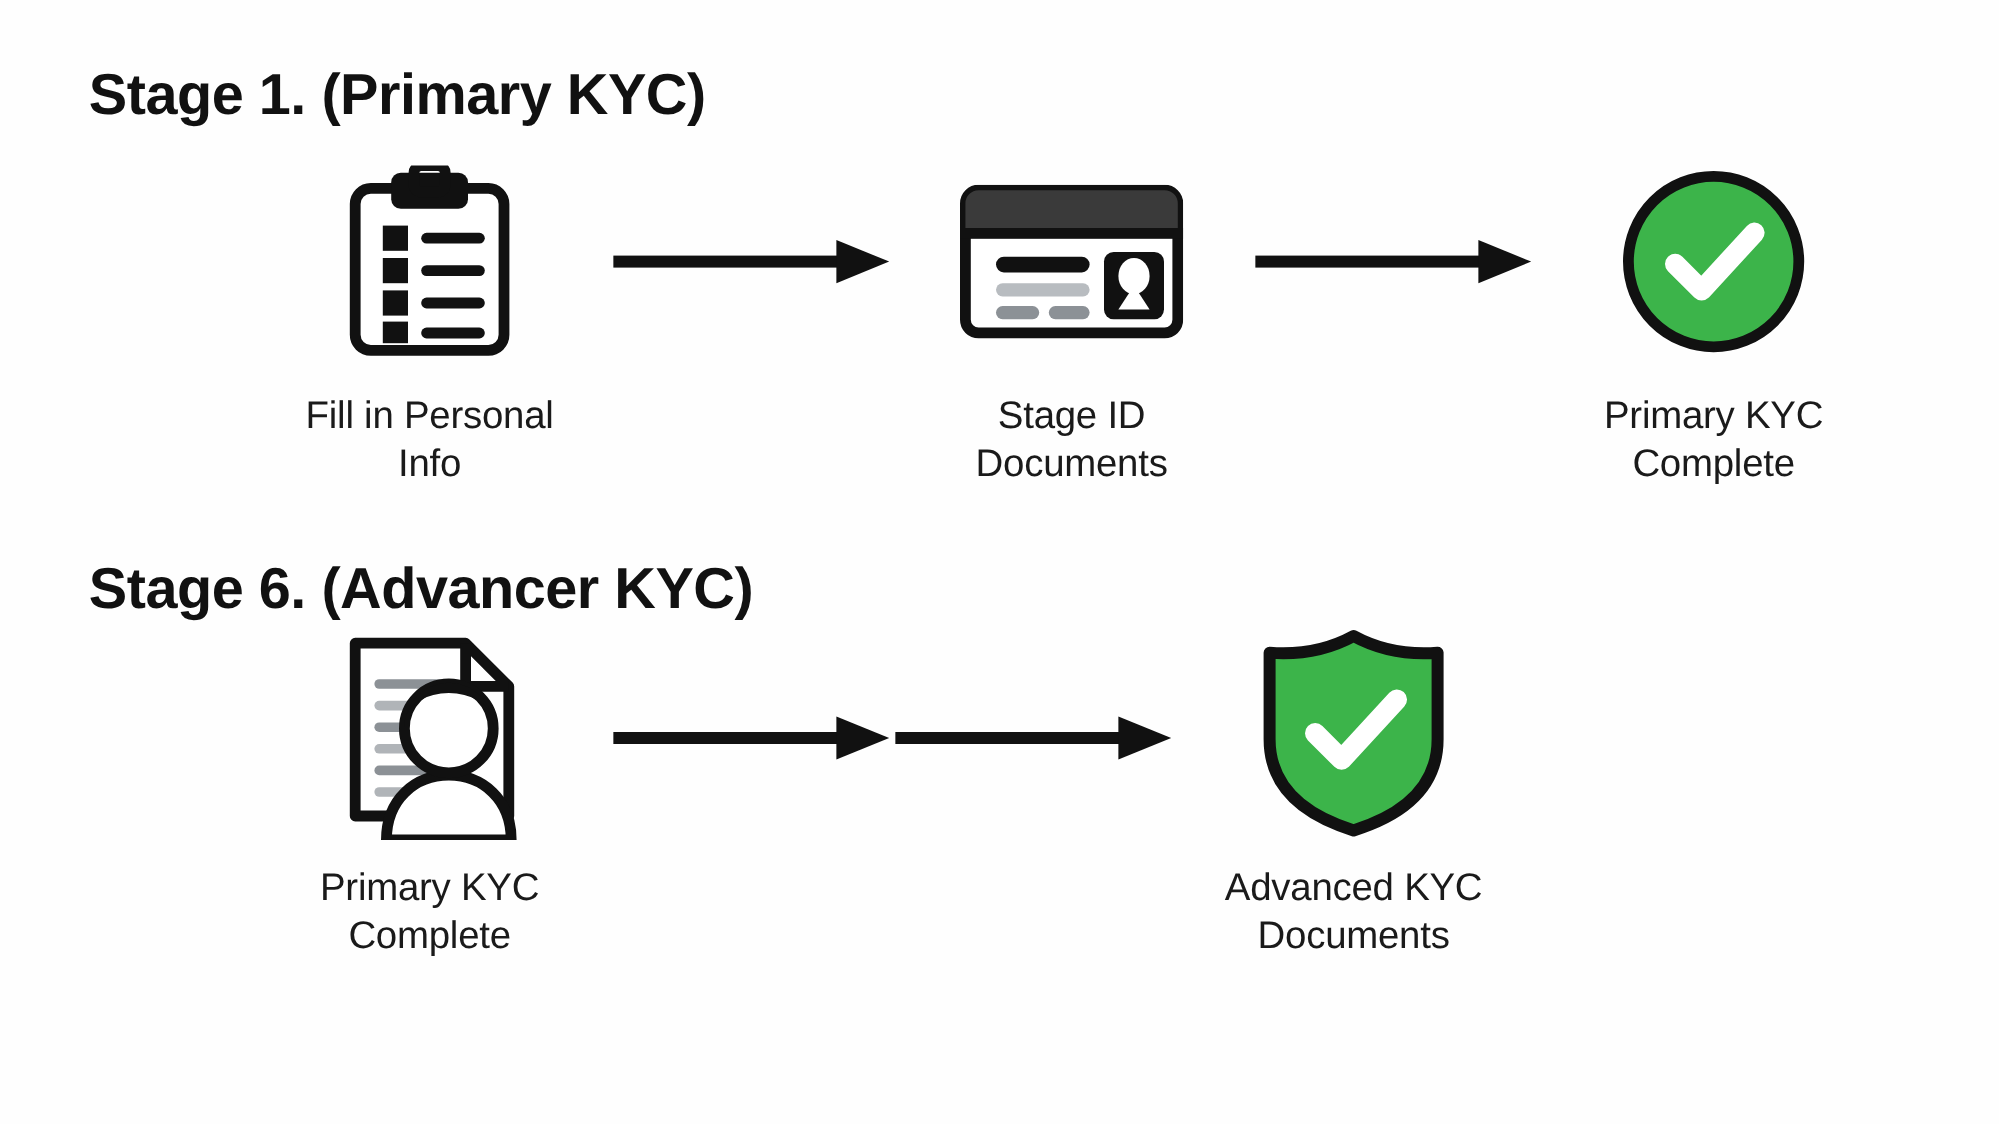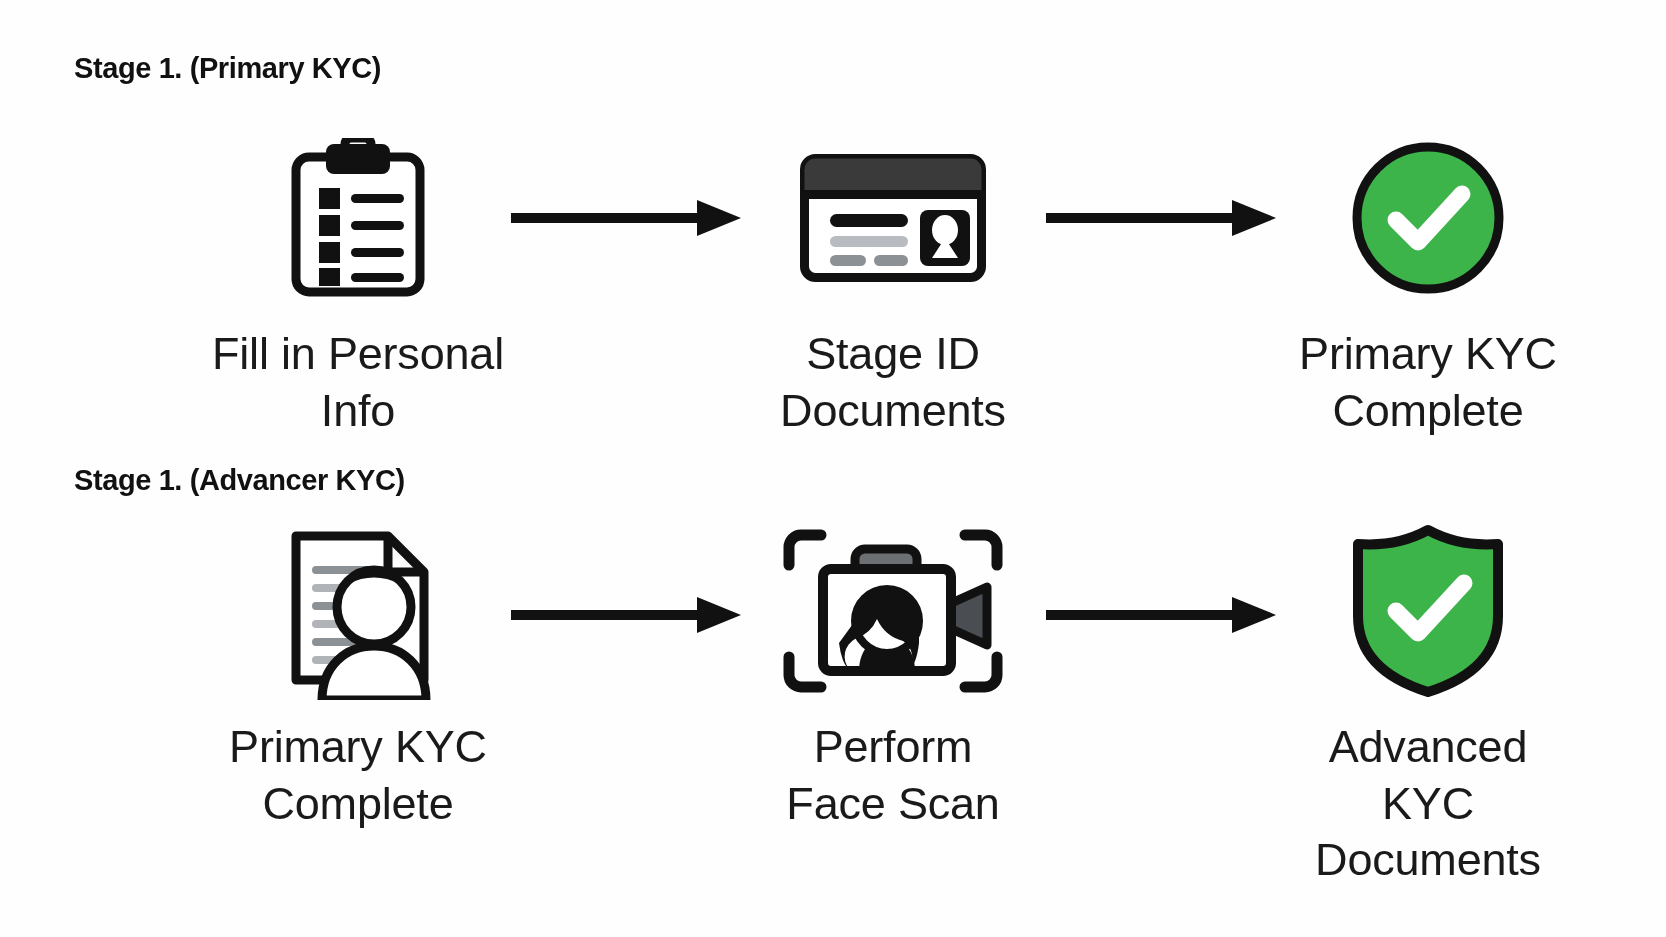--- a/index.html
+++ b/index.html
@@ -16,21 +16,21 @@
     position: relative;
   }
   .canvas {
     position: absolute;
     inset: 0;
     background: #fefefe;
   }
 
   .stage-heading {
     position: absolute;
-    font-size: 29px;
+    font-size: 48px;
     font-weight: 700;
     letter-spacing: -0.4px;
     color: #111111;
     white-space: nowrap;
   }
   #heading-1 { left: 74px; top: 52px; }
   #heading-2 { left: 74px; top: 464px; }
 
   .flow-row {
     position: absolute;
@@ -53,21 +53,21 @@
   #row-2 .step:nth-child(1) { margin-left: 208px; }
 
   .icon-box {
     height: 172px;
     display: flex;
     align-items: center;
     justify-content: center;
   }
   .step-label {
     margin-top: 22px;
-    font-size: 45px;
+    font-size: 32px;
     line-height: 1.26;
     text-align: center;
     color: #1a1a1a;
     white-space: pre-line;
     letter-spacing: -0.2px;
   }
 
   .arrow {
     width: 235px;
     height: 172px;
@@ -145,21 +145,21 @@
         <svg width="160" height="160" viewBox="0 0 160 160">
           <circle cx="80" cy="80" r="71" fill="#3cb44a" stroke="#111111" stroke-width="9"></circle>
           <path d="M48 82 L70 104 L114 56" fill="none" stroke="#ffffff" stroke-width="17" stroke-linecap="round" stroke-linejoin="round"></path>
         </svg>
       </div>
       <div class="step-label">Primary KYC
 Complete</div>
     </div>
   </div>
 
-  <div class="stage-heading" id="heading-2">Stage 1. (Advancer KYC)</div>
+  <div class="stage-heading" id="heading-2">Stage 6. (Advancer KYC)</div>
 
   <div class="flow-row" id="row-2">
 
     <div class="step">
       <div class="icon-box">
         <svg width="160" height="178" viewBox="0 0 160 178">
           <path d="M18 14 h92 l36 36 v108 h-128 z" fill="#ffffff" stroke="#111111" stroke-width="9" stroke-linejoin="round"></path>
           <path d="M110 14 v36 h36" fill="none" stroke="#111111" stroke-width="9" stroke-linejoin="round"></path>
           <rect x="34" y="44" width="58" height="8" rx="4" fill="#8c9196"></rect>
           <rect x="34" y="62" width="46" height="8" rx="4" fill="#b0b4b8"></rect>
@@ -176,38 +176,20 @@
 Complete</div>
     </div>
 
     <div class="arrow">
       <svg width="230" height="44" viewBox="0 0 230 44">
         <rect x="0" y="17" width="192" height="10" fill="#111111"></rect>
         <polygon points="186,4 230,22 186,40" fill="#111111"></polygon>
       </svg>
     </div>
 
-    <div class="step">
-      <div class="icon-box">
-        <svg width="228" height="172" viewBox="0 0 228 172">
-          <path d="M10 40 V22 a12 12 0 0 1 12 -12 h20" fill="none" stroke="#111111" stroke-width="11" stroke-linecap="round"></path>
-          <path d="M10 132 v18 a12 12 0 0 0 12 12 h20" fill="none" stroke="#111111" stroke-width="11" stroke-linecap="round"></path>
-          <path d="M218 40 V22 a12 12 0 0 0 -12 -12 h-20" fill="none" stroke="#111111" stroke-width="11" stroke-linecap="round"></path>
-          <path d="M218 132 v18 a12 12 0 0 1 -12 12 h-20" fill="none" stroke="#111111" stroke-width="11" stroke-linecap="round"></path>
-          <path d="M76 34 a10 10 0 0 1 10 -10 h42 a10 10 0 0 1 10 10 v12 h-62 z" fill="#6c7074" stroke="#111111" stroke-width="9" stroke-linejoin="round"></path>
-          <path d="M168 80 L208 62 v58 L168 102 z" fill="#4a4e52" stroke="#111111" stroke-width="9" stroke-linejoin="round"></path>
-          <rect x="44" y="44" width="128" height="102" rx="8" ry="8" fill="#ffffff" stroke="#111111" stroke-width="10"></rect>
-          <path d="M80 146 c0 -22 14 -34 28 -34 c14 0 28 12 28 34 z" fill="#111111"></path>
-          <circle cx="108" cy="96" r="32" fill="#ffffff" stroke="#111111" stroke-width="8"></circle>
-          <path d="M76 96 a32 32 0 0 1 64 0 v22 a12 40 0 0 1 -10 26 a20 20 0 0 0 -6 -28 a40 40 0 0 1 -26 -22 a36 36 0 0 1 -22 20 a20 20 0 0 0 -6 30 a14 40 0 0 1 -10 -26 z" fill="#111111"></path>
-        </svg>
-      </div>
-      <div class="step-label">Perform
-Face Scan</div>
-    </div>
 
     <div class="arrow">
       <svg width="230" height="44" viewBox="0 0 230 44">
         <rect x="0" y="17" width="192" height="10" fill="#111111"></rect>
         <polygon points="186,4 230,22 186,40" fill="#111111"></polygon>
       </svg>
     </div>
 
     <div class="step">
       <div class="icon-box">

